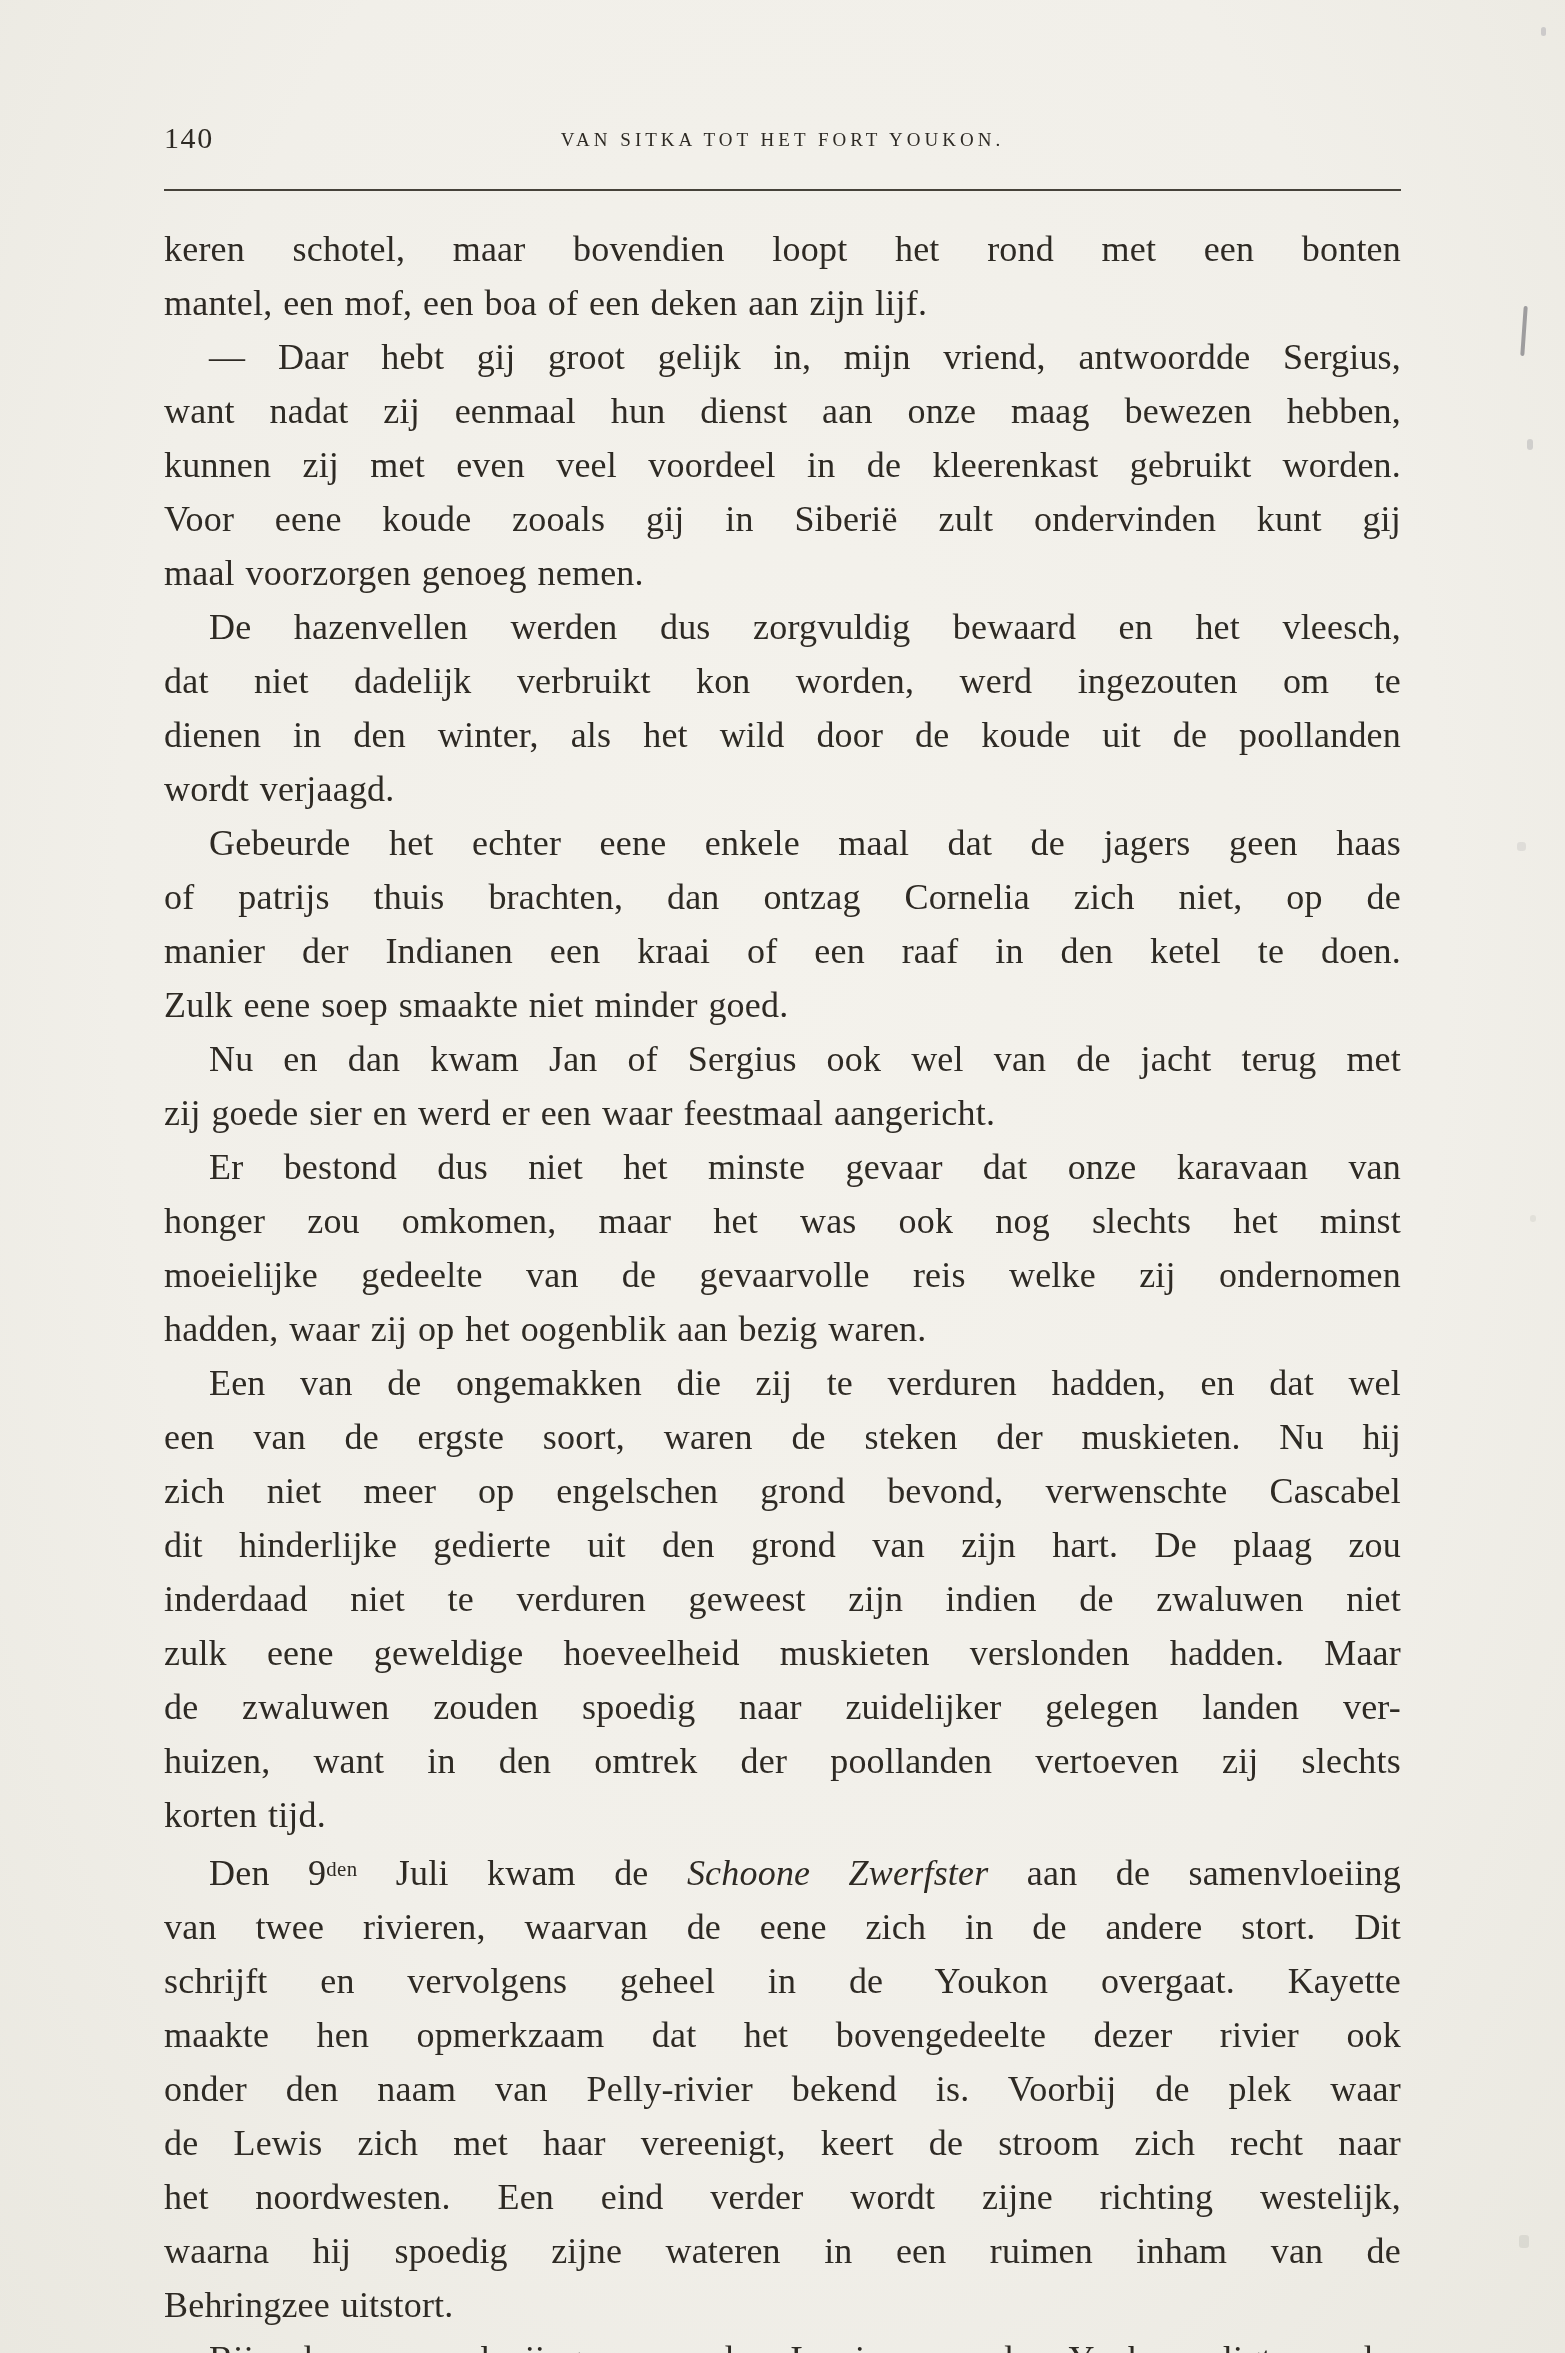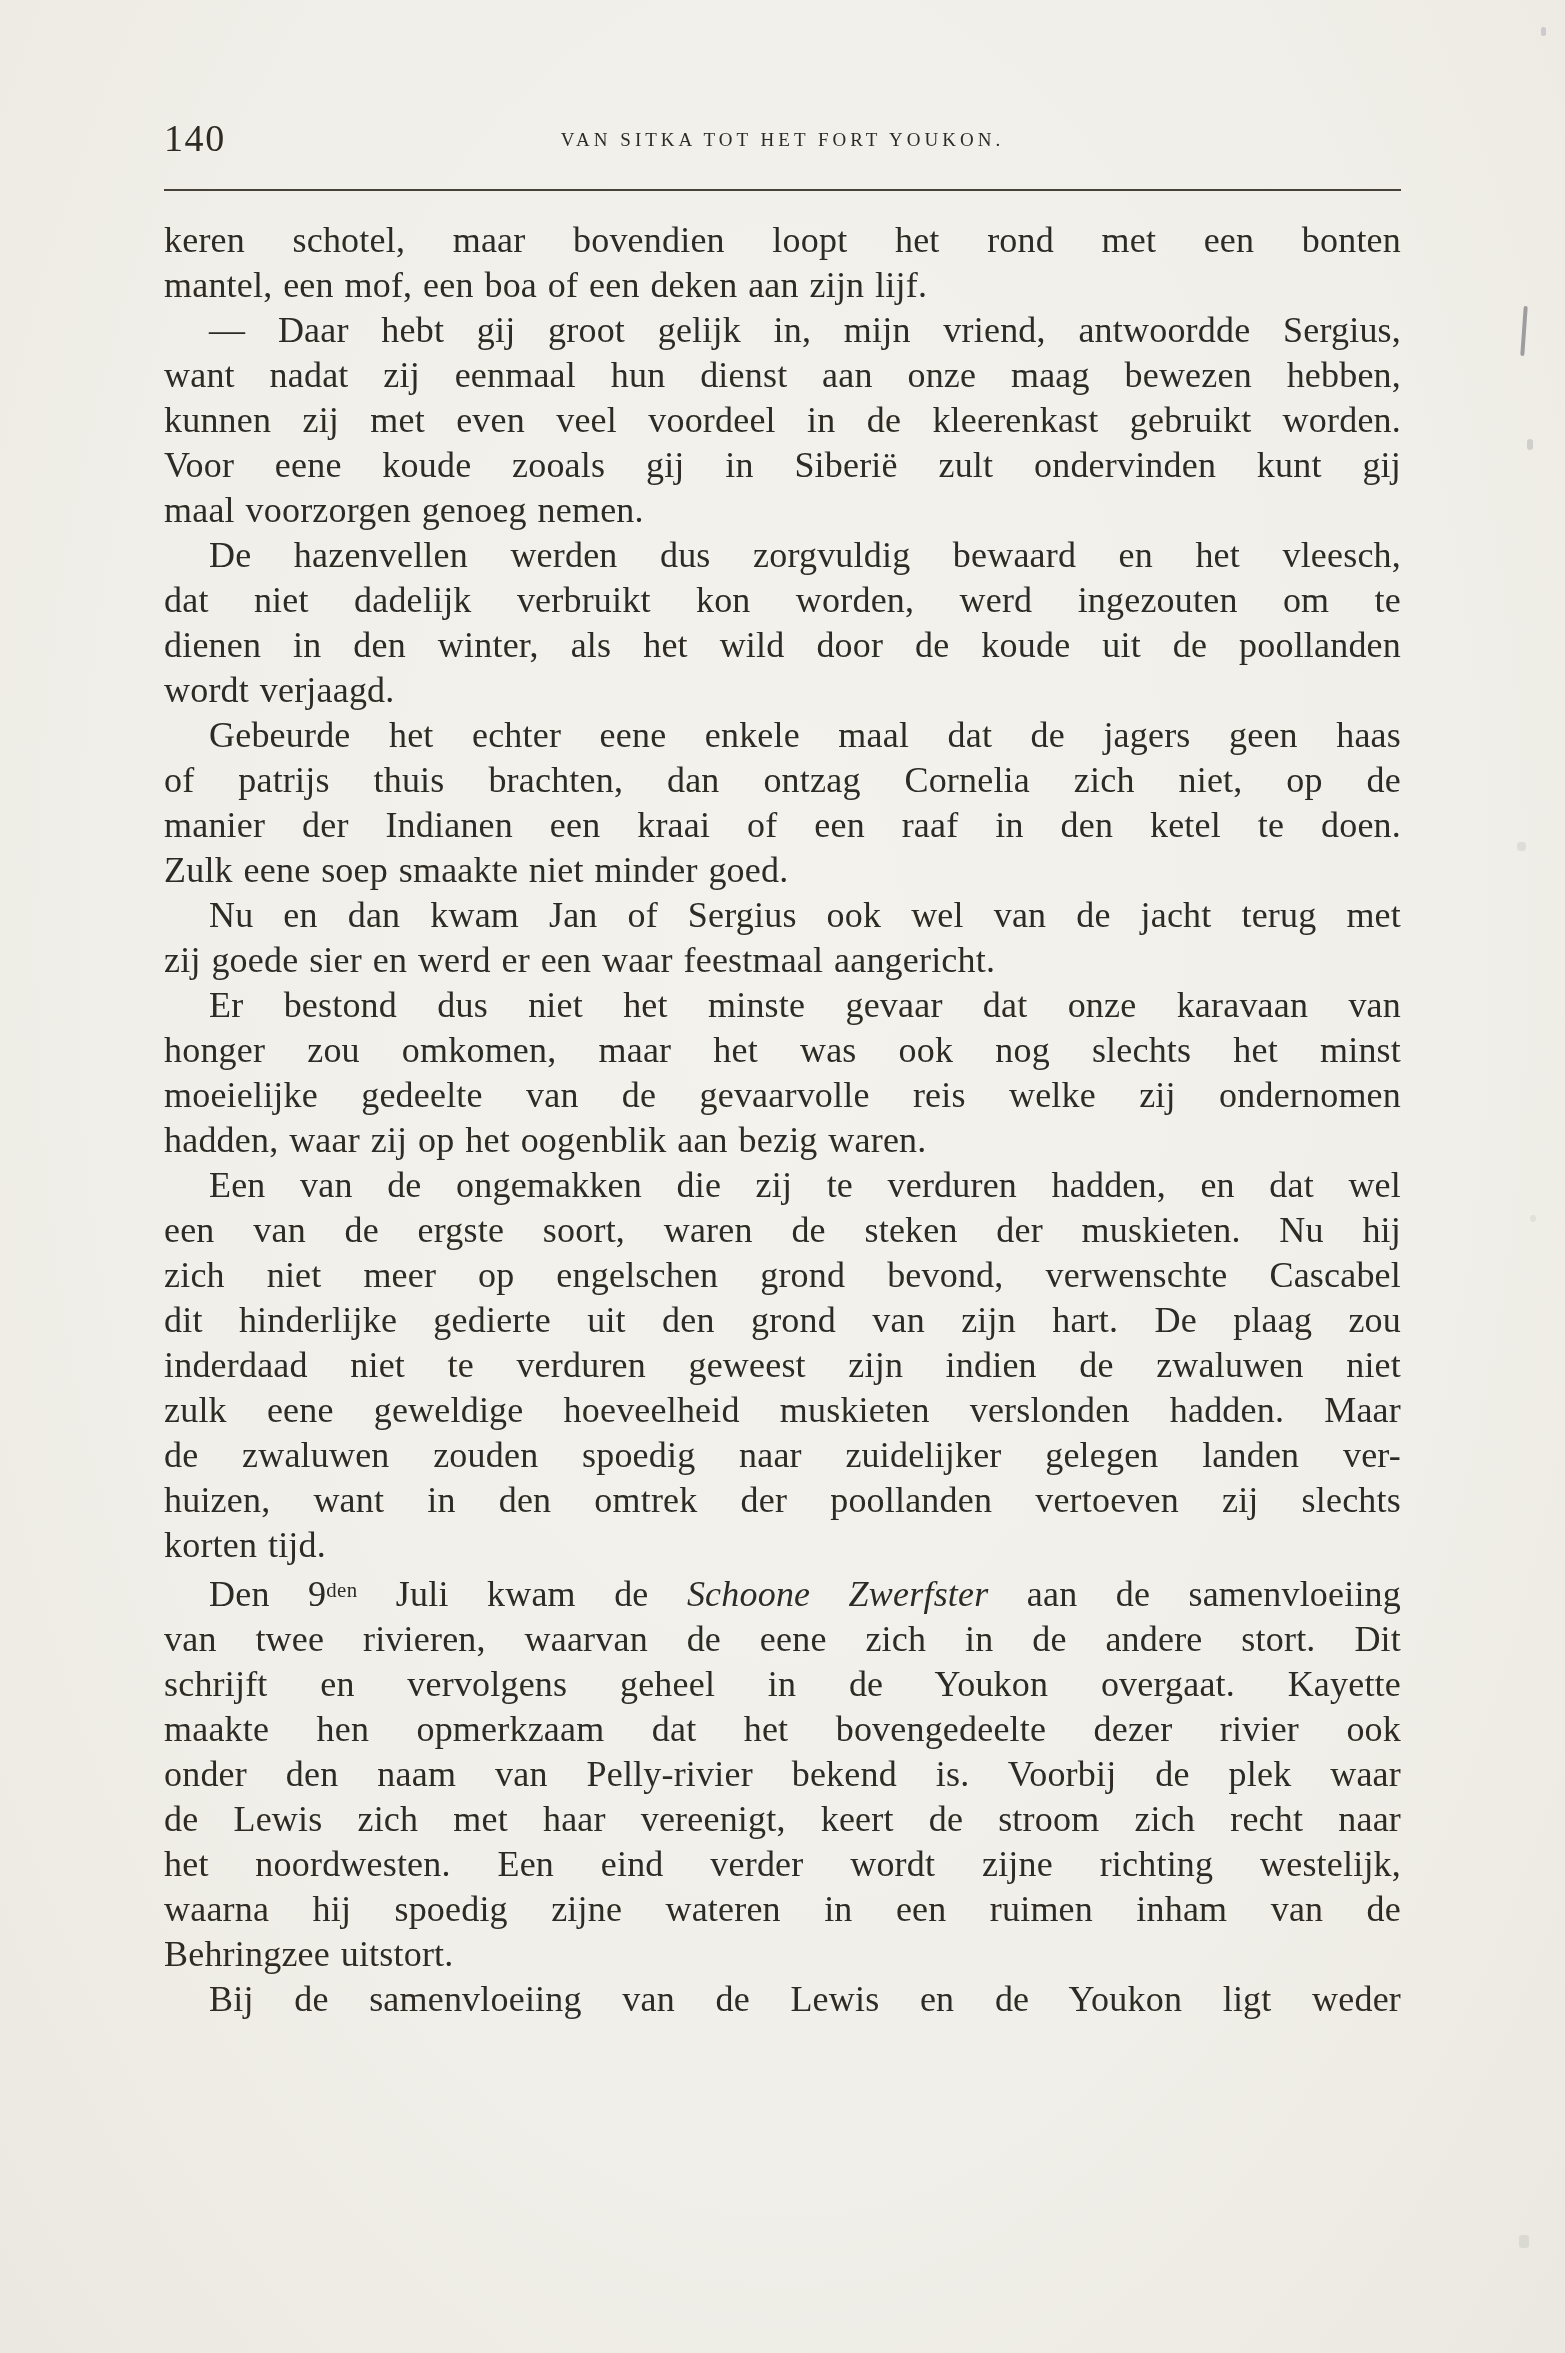--- a/index.html
+++ b/index.html
@@ -29,21 +29,21 @@
     top: 118px;
     left: 164px;
     width: 1237px;
     height: 40px;
     line-height: 40px;
   }
   .pagenum {
     position: absolute;
     left: 0;
     top: 0;
-    font-size: 38px;
+    font-size: 30px;
     letter-spacing: 1.6px;
   }
   .running-title {
     position: absolute;
     left: 50%;
     transform: translateX(-50%);
     top: 1.6px;
     font-size: 19px;
     letter-spacing: 4px;
     white-space: nowrap;
@@ -62,20 +62,21 @@
     left: 164px;
     width: 1237px;
     font-size: 36px;
     line-height: 45px;
     letter-spacing: 0.2px;
   }
   .line {
     text-align: left;
     text-align-last: left;
     word-spacing: 1.6px;
+    margin-top: 9px;
   }
   .line.just {
     text-align: justify;
     text-align-last: justify;
   }
   .line.indent {
     text-indent: 45px;
   }
   .italic {
     font-style: italic;

